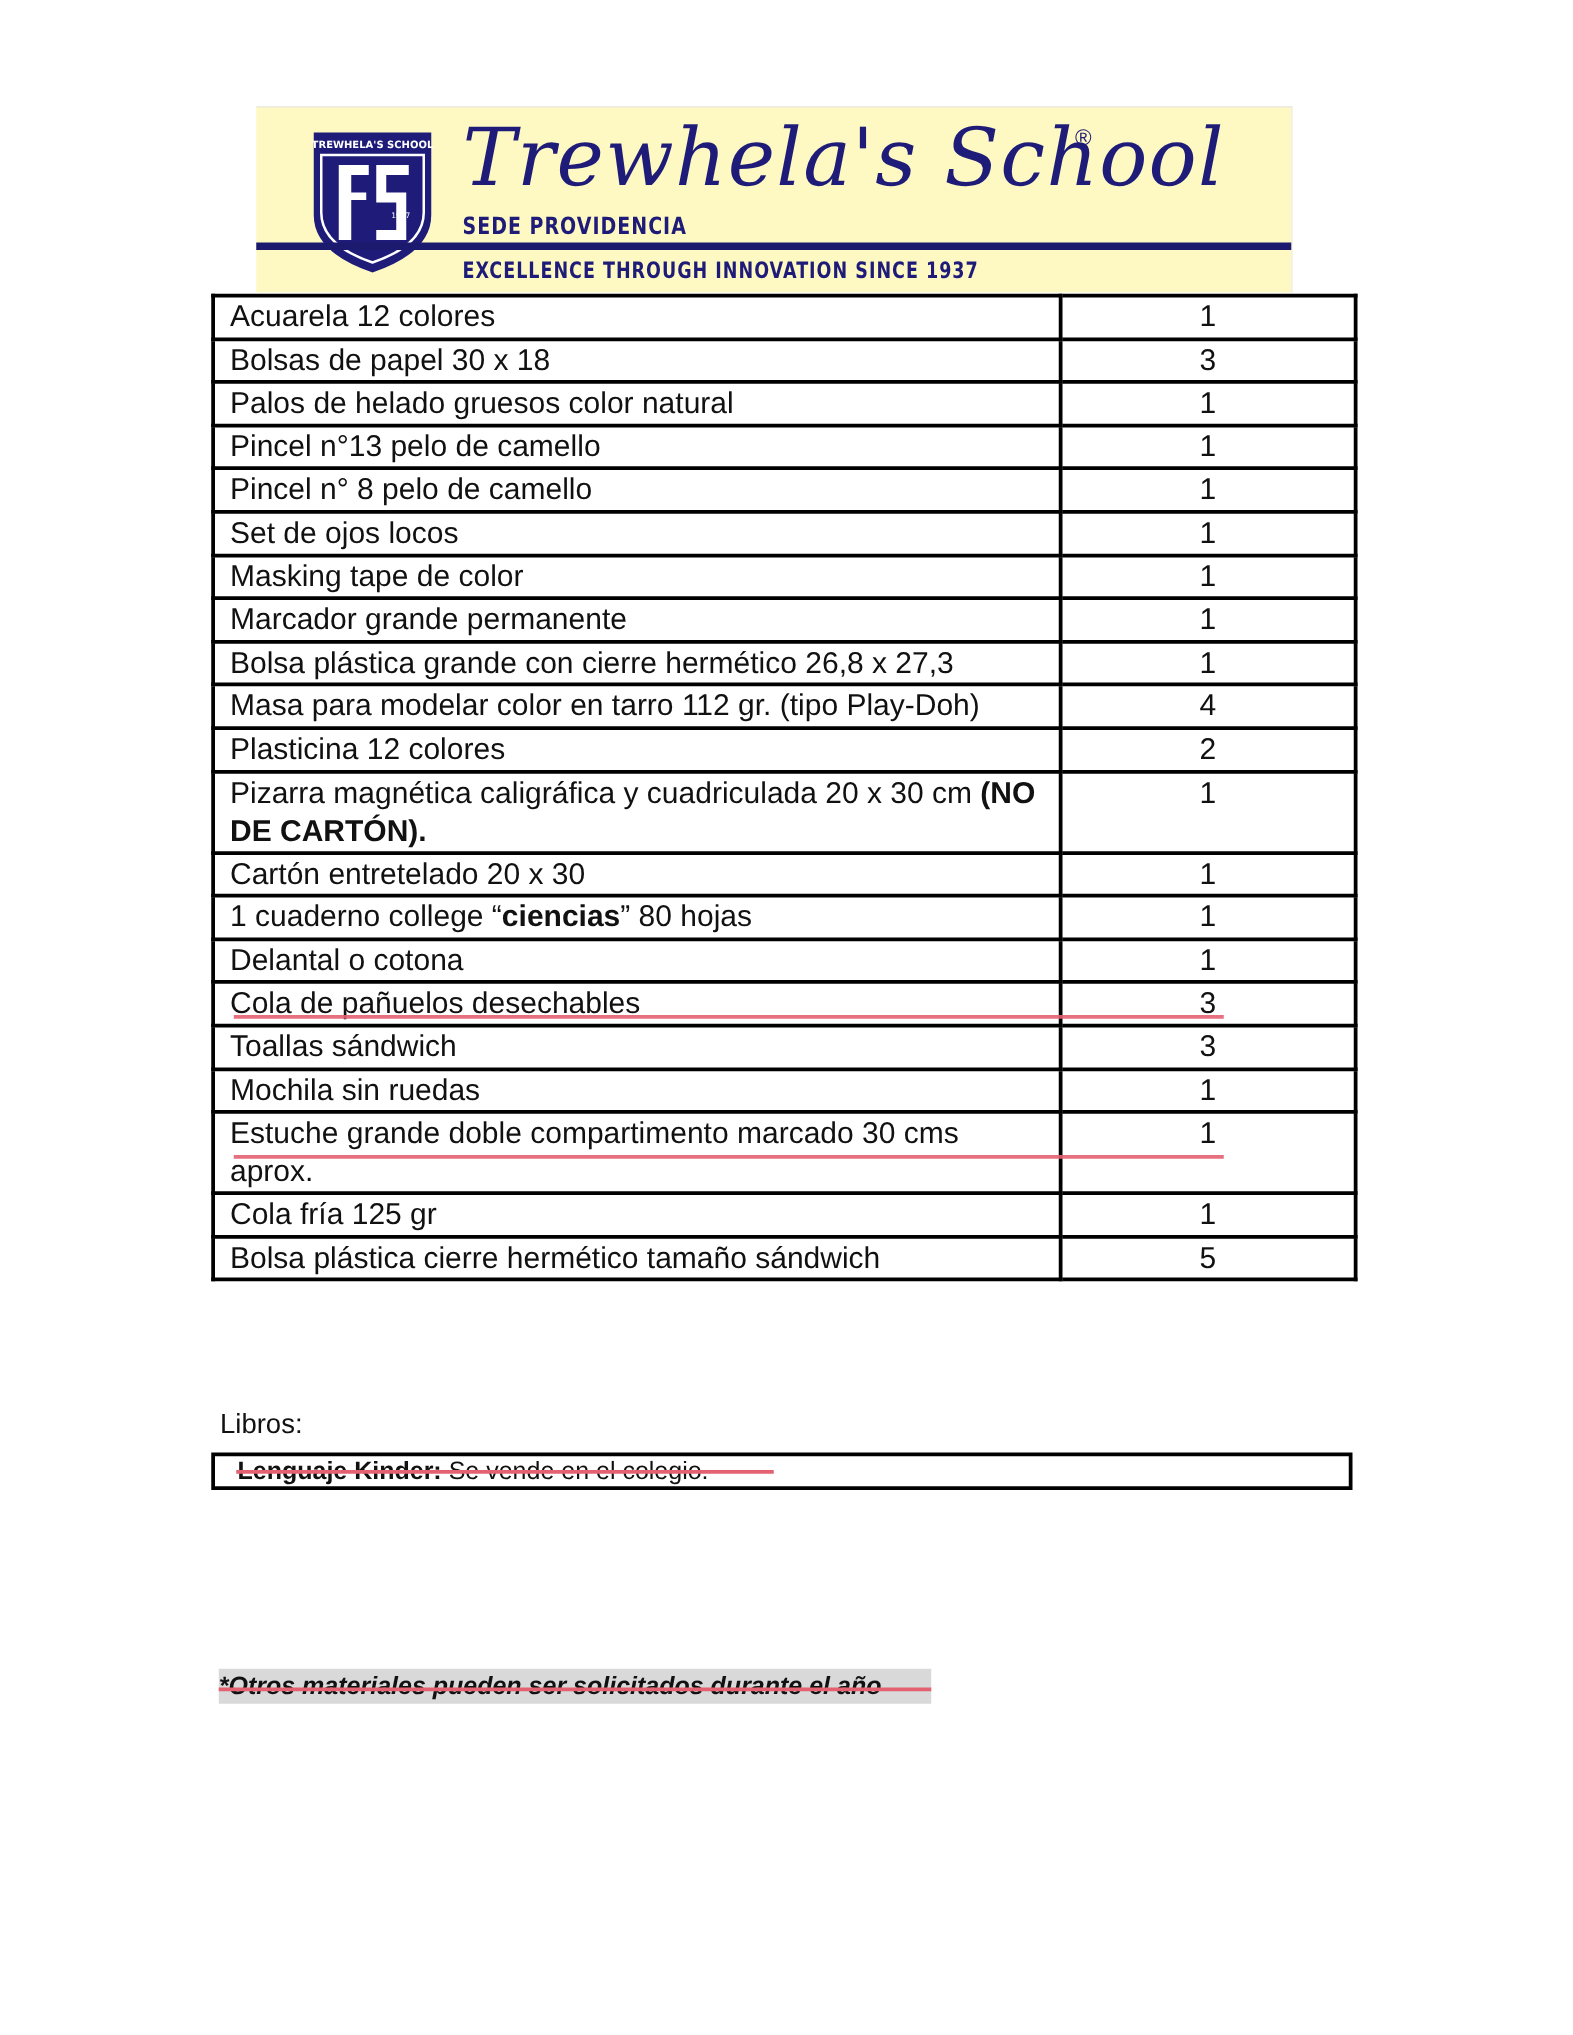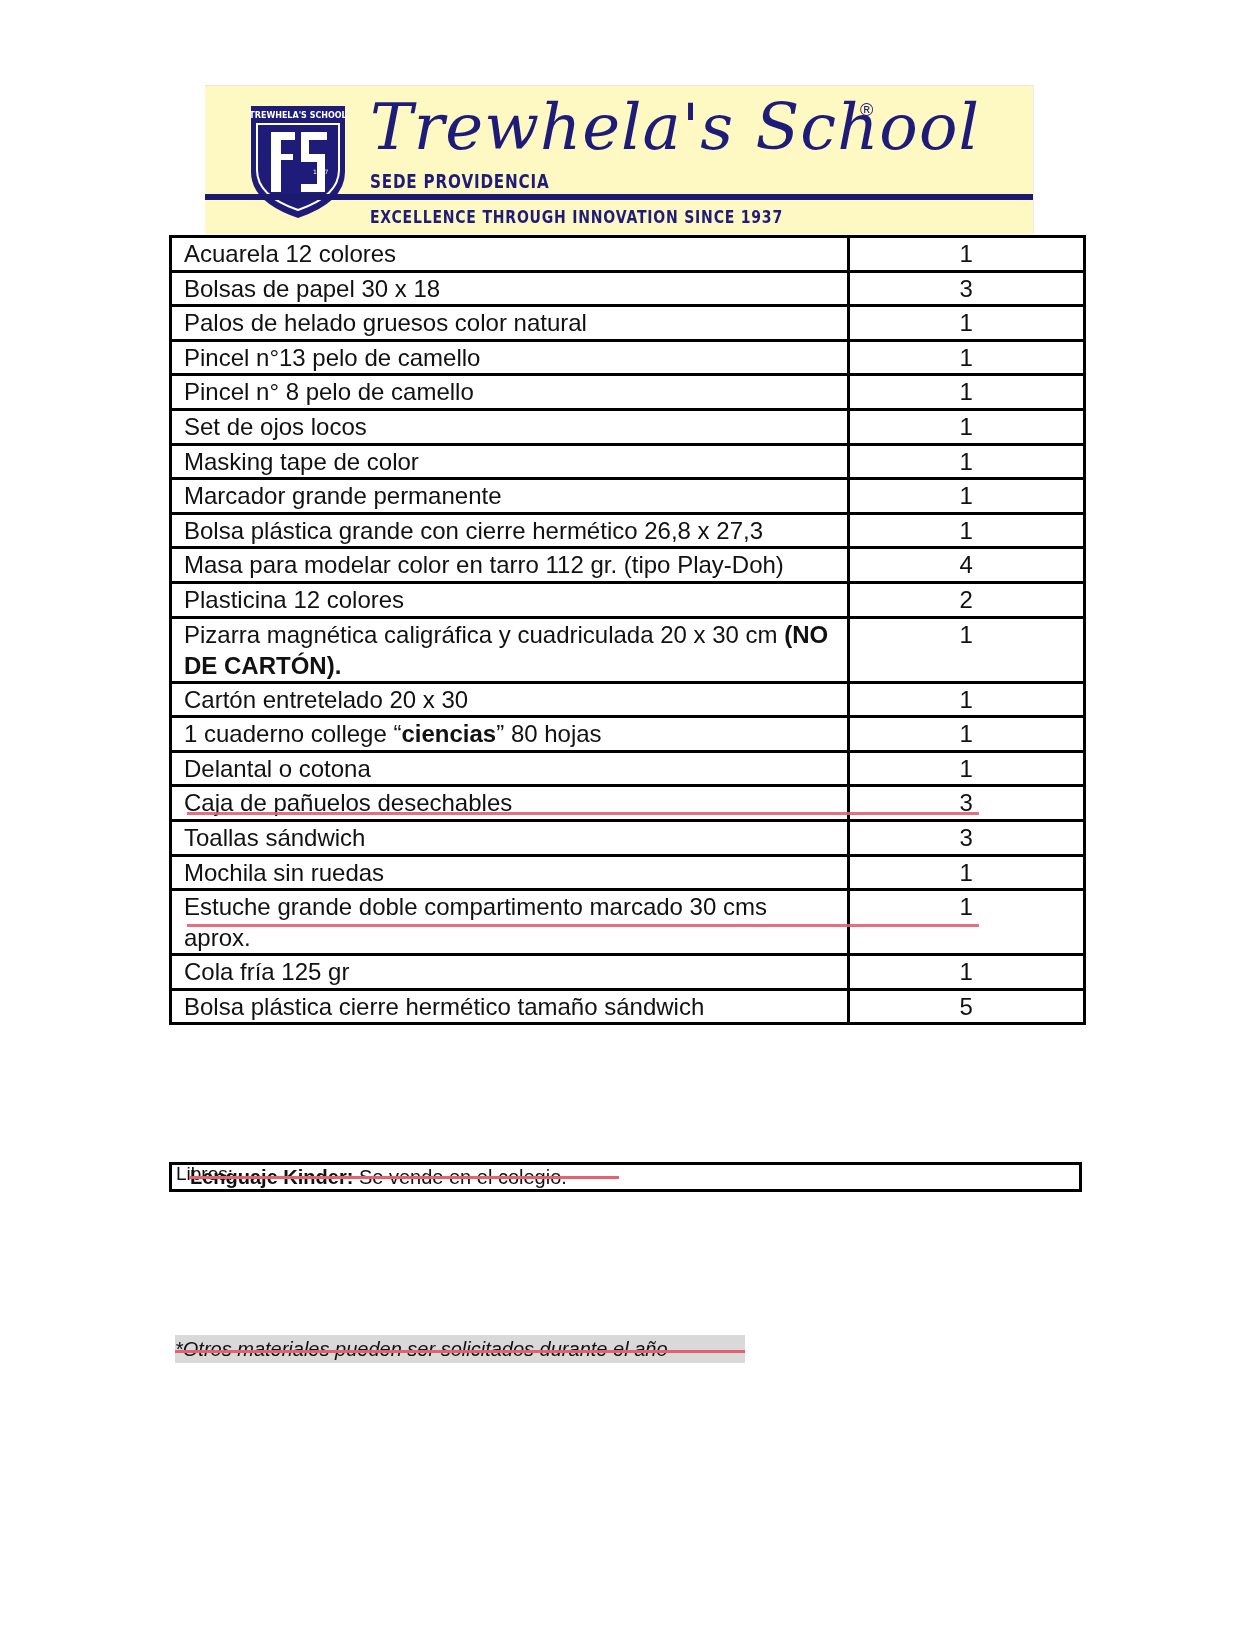--- a/index.html
+++ b/index.html
@@ -17,26 +17,26 @@
     
     .supplies { position: absolute; left: 169px; top: 235px; width: 917px; border-collapse: collapse; }
     .supplies td { border: 3px solid #000; font-size: 24px; height: 31.6px; padding: 0 12px; vertical-align: top; line-height: 31px; }
     .supplies td.item { width: 652px; }
     .supplies td.qty { text-align: center; width: 210px; }
     .supplies tr.tall td { height: 60px; }
     .supplies tr.struck td { position: relative; }
     .strike-line { position: absolute; left: 187px; height: 3px; background: #e36170; opacity: 0.9; }
     b { font-weight: bold; }
 
-    .libros-label { position: absolute; left: 176px; top: 1163px; font-size: 19px; text-align: center; }
+    .libros-label { position: absolute; left: 176px; top: 1126px; font-size: 22px; text-align: center; }
     .libros-box { position: absolute; left: 169px; top: 1162px; width: 913px; height: 30px; border: 3px solid #000; box-sizing: border-box; font-size: 20px; line-height: 24px; padding-left: 18px; }
     .libros-box .bold { font-weight: bold; }
     .libros-strike { position: absolute; left: 189px; top: 1176px; width: 430px; height: 3px; background: #e36170; }
 
-    .note { position: absolute; left: 175px; top: 1335px; height: 28px; width: 570px; background: #d9d9d9; font-size: 20px; font-weight: normal; font-style: italic; line-height: 28px; white-space: nowrap; }
+    .note { position: absolute; left: 175px; top: 1335px; height: 28px; width: 570px; background: #d9d9d9; font-size: 20px; font-weight: bold; font-style: italic; line-height: 28px; white-space: nowrap; }
     .note-strike { position: absolute; left: 175px; top: 1350px; width: 570px; height: 3px; background: #e36170; }
   </style>
 </head>
 <body>
 
 <div class="banner">
   <svg class="crest" viewBox="0 0 102 118">
     <path d="M4 4 H98 V70 Q98 100 51 116 Q4 100 4 70 Z" fill="#1e1c78"></path>
     <path d="M10 22 H92 V68 Q92 94 51 108 Q10 94 10 68 Z" fill="none" stroke="#fff" stroke-width="2"></path>
     <text x="51" y="16" fill="#fff" font-size="8" text-anchor="middle" font-family="DejaVu Sans, sans-serif" font-weight="bold">TREWHELA'S SCHOOL</text>
@@ -107,21 +107,21 @@
       </tr>
     <tr>
         <td class="item"><span>1 cuaderno college “</span><b>ciencias</b><span>” 80 hojas</span></td>
         <td class="qty">1</td>
       </tr>
     <tr class="struck">
         <td class="item">Delantal o cotona</td>
         <td class="qty">1</td>
       </tr>
     <tr>
-        <td class="item">Caja de pañuelos desechables</td>
+        <td class="item">Cola de pañuelos desechables</td>
         <td class="qty">3</td>
       </tr>
     <tr>
         <td class="item">Toallas sándwich</td>
         <td class="qty">3</td>
       </tr>
     <tr class="struck">
         <td class="item">Mochila sin ruedas</td>
         <td class="qty">1</td>
       </tr>

